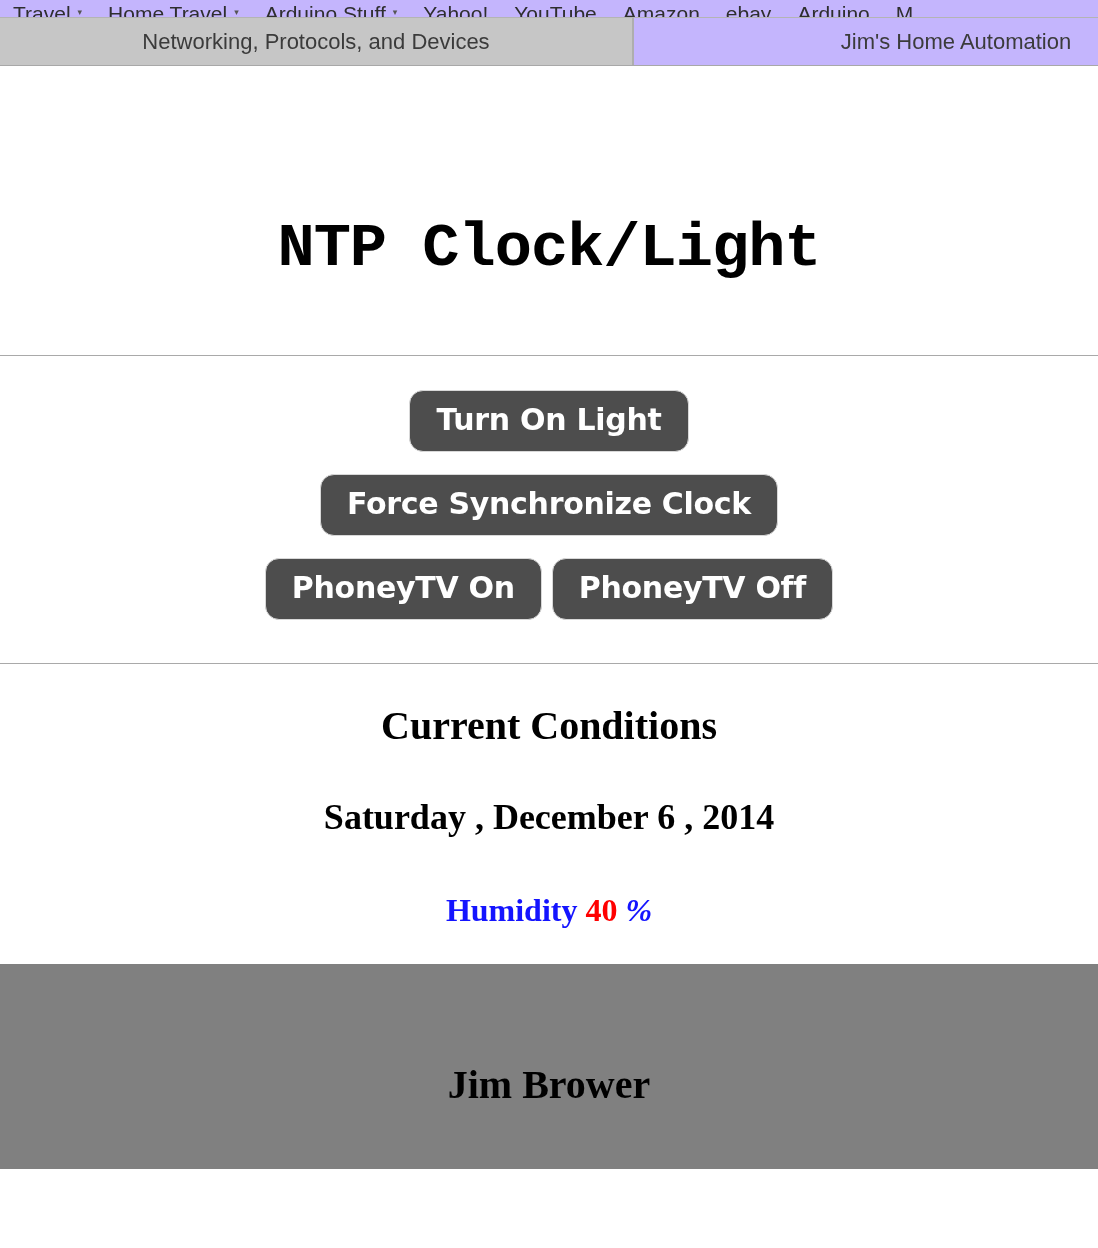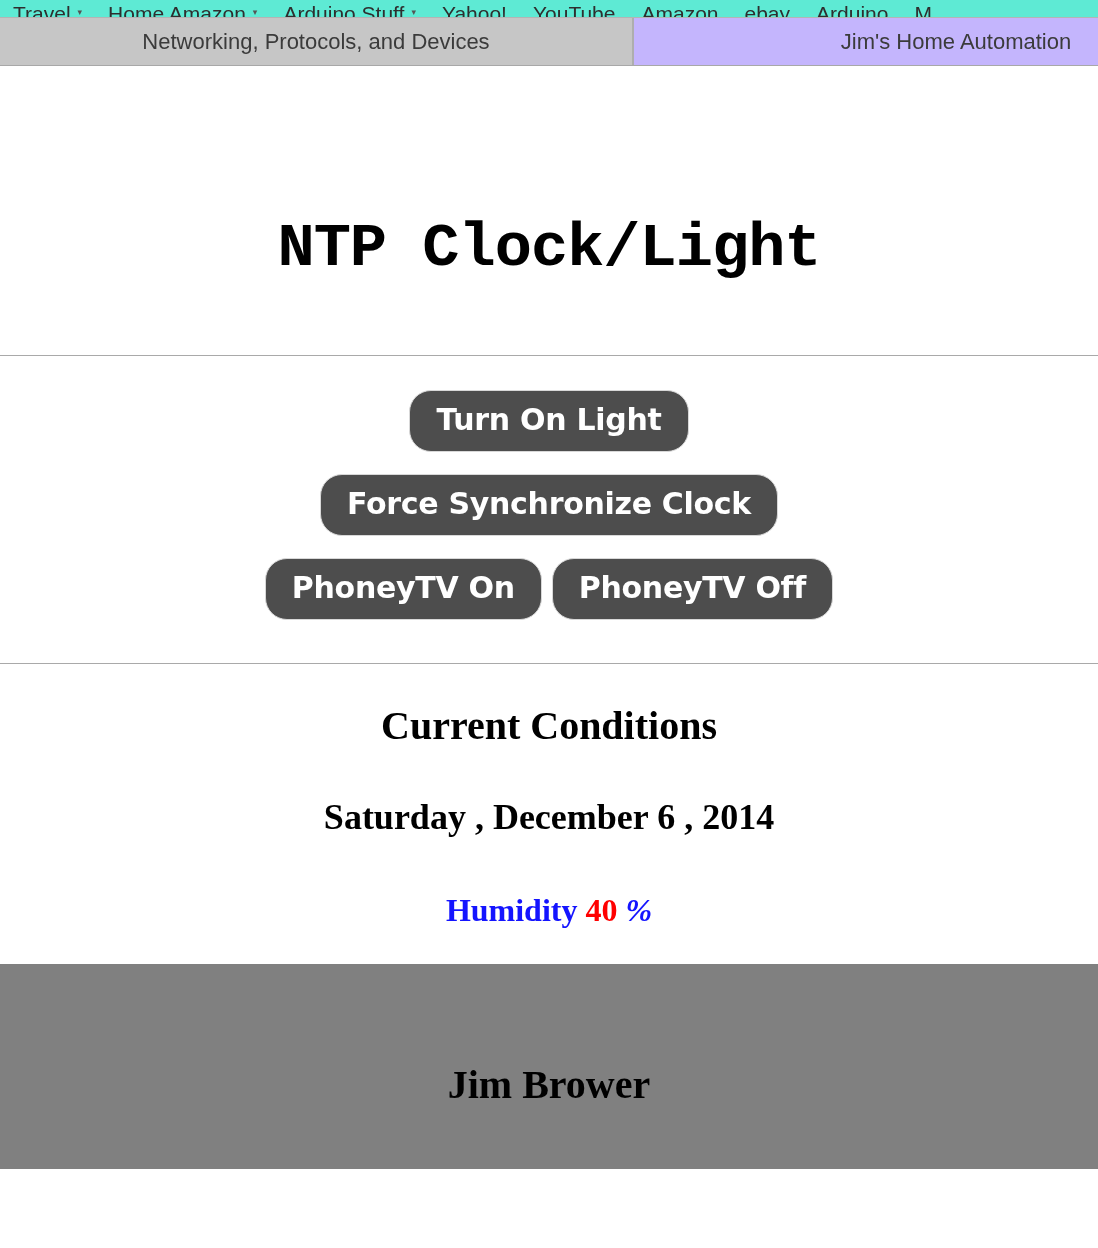--- a/index.html
+++ b/index.html
@@ -16,21 +16,21 @@
     -webkit-font-smoothing: antialiased;
   }
 
   
   .browser-chrome {
     width: 1098px;
   }
 
   .bookmarks-bar {
     height: 18px;
-    background: #5eead4;
+    background: #c4b5fd;
     display: flex;
     align-items: flex-end;
     overflow: hidden;
     position: relative;
     border-bottom: 1px solid #b4b4b4;
     box-sizing: border-box;
   }
   .bookmark-item {
     display: flex;
     align-items: center;
@@ -119,21 +119,21 @@
     display: flex;
     justify-content: center;
     align-items: center;
     gap: 10px;
     margin-bottom: 22px;
   }
   .btn {
     background: #4d4d4d;
     color: #ffffff;
     border: 1px solid #d8d8d8;
-    border-radius: 22px;
+    border-radius: 14px;
     font-family: "DejaVu Sans", sans-serif;
     font-weight: bold;
     font-size: 30px;
     padding: 14px 26px 16px 26px;
     line-height: 1;
     cursor: pointer;
     white-space: nowrap;
     box-shadow: 0 0 0 1px rgba(255,255,255,0.9);
     letter-spacing: -0.3px;
   }
@@ -202,21 +202,21 @@
 <body>
 
 <div class="browser-chrome">
 
   <div class="bookmarks-bar">
     <div class="bookmark-item">
       <span>Travel</span>
       <span class="bm-caret">▾</span>
     </div>
     <div class="bookmark-item">
-      <span>Home Amazon</span>
+      <span>Home Travel</span>
       <span class="bm-caret">▾</span>
     </div>
     <div class="bookmark-item">
       <span>Arduino Stuff</span>
       <span class="bm-caret">▾</span>
     </div>
     <div class="bookmark-item">
       <span>Yahoo!</span>
     </div>
     <div class="bookmark-item">

